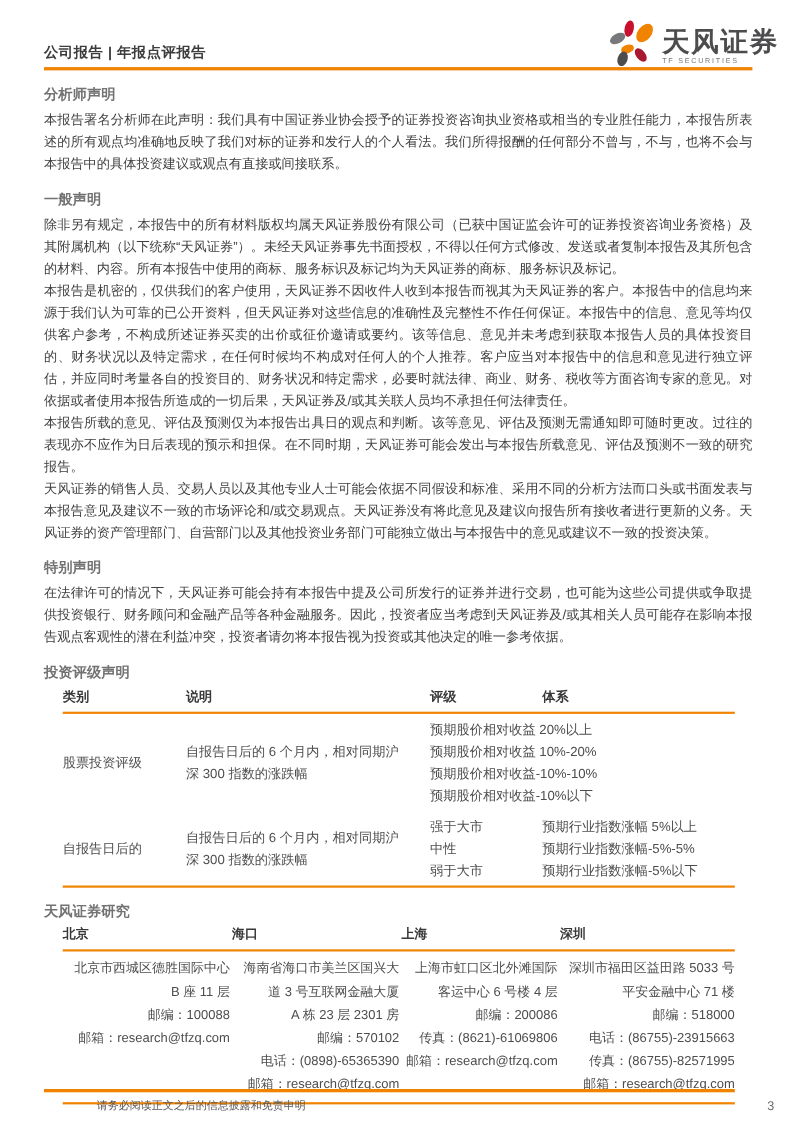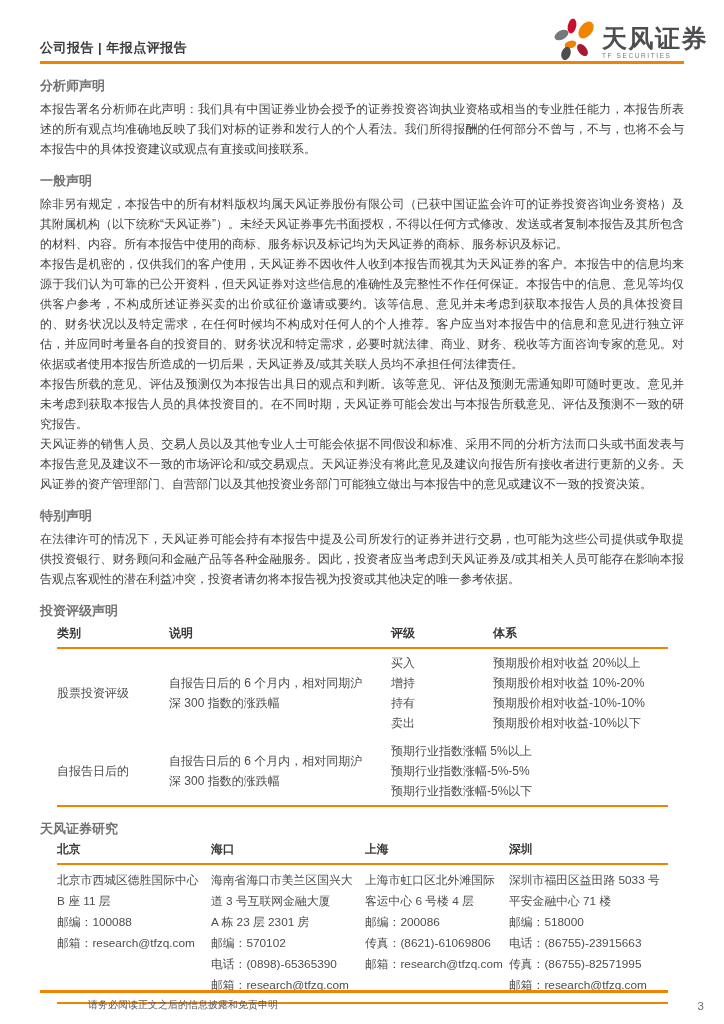--- a/index.html
+++ b/index.html
@@ -37,21 +37,21 @@
   .rt-cat,.rt-desc{align-self:center;}
   .rt-desc{padding-right:18px;line-height:20px;}
   .rt-lines > div{line-height:20px;white-space:nowrap;}
   .rt-bottom{border-bottom:2px solid var(--accent);}
 
   
   .offices{margin:4px 16px 0 17px;font-size:11.8px;color:var(--muted);}
   .of-grid{display:grid;grid-template-columns:152px 152px 142px 1fr;column-gap:2px;}
   .of-head{border-bottom:2px solid var(--accent);padding-bottom:5px;font-weight:bold;color:#383838;}
   .of-body{padding:5px 0 6px;border-bottom:2px solid var(--accent);}
-  .of-lines > div{line-height:21px;white-space:nowrap;overflow:hidden;}
+  .of-lines > div{line-height:21px;white-space:nowrap;overflow:hidden;text-align:right;}
 
   
   .footer-rule{position:absolute;left:40px;bottom:31px;width:628px;border-top:3px solid var(--accent);}
   .footer-text{position:absolute;left:88px;bottom:12px;font-size:10px;color:#595959;}
   .page-num{position:absolute;right:20px;bottom:12px;font-size:11.5px;color:#6a6a6a;}
 </style>
 </head>
 <body>
 
 <div class="page">
@@ -74,55 +74,54 @@
         </div>
       </div>
     </div>
 
     <h3 class="sec">分析师声明</h3>
     <p class="body">本报告署名分析师在此声明：我们具有中国证券业协会授予的证券投资咨询执业资格或相当的专业胜任能力，本报告所表述的所有观点均准确地反映了我们对标的证券和发行人的个人看法。我们所得报酬的任何部分不曾与，不与，也将不会与本报告中的具体投资建议或观点有直接或间接联系。</p>
 
     <h3 class="sec">一般声明</h3>
     <p class="body">除非另有规定，本报告中的所有材料版权均属天风证券股份有限公司（已获中国证监会许可的证券投资咨询业务资格）及其附属机构（以下统称“天风证券”）。未经天风证券事先书面授权，不得以任何方式修改、发送或者复制本报告及其所包含的材料、内容。所有本报告中使用的商标、服务标识及标记均为天风证券的商标、服务标识及标记。</p>
     <p class="body">本报告是机密的，仅供我们的客户使用，天风证券不因收件人收到本报告而视其为天风证券的客户。本报告中的信息均来源于我们认为可靠的已公开资料，但天风证券对这些信息的准确性及完整性不作任何保证。本报告中的信息、意见等均仅供客户参考，不构成所述证券买卖的出价或征价邀请或要约。该等信息、意见并未考虑到获取本报告人员的具体投资目的、财务状况以及特定需求，在任何时候均不构成对任何人的个人推荐。客户应当对本报告中的信息和意见进行独立评估，并应同时考量各自的投资目的、财务状况和特定需求，必要时就法律、商业、财务、税收等方面咨询专家的意见。对依据或者使用本报告所造成的一切后果，天风证券及/或其关联人员均不承担任何法律责任。</p>
-    <p class="body">本报告所载的意见、评估及预测仅为本报告出具日的观点和判断。该等意见、评估及预测无需通知即可随时更改。意见并未考虑到获取本报告人员的具体投资目的。在不同时期，天风证券可能会发出与本报告所载意见、评估及预测不一致的研究报告。</p>
+    <p class="body">本报告所载的意见、评估及预测仅为本报告出具日的观点和判断。该等意见、评估及预测无需通知即可随时更改。过往的表现亦不应作为日后表现的预示和担保。在不同时期，天风证券可能会发出与本报告所载意见、评估及预测不一致的研究报告。</p>
     <p class="body">天风证券的销售人员、交易人员以及其他专业人士可能会依据不同假设和标准、采用不同的分析方法而口头或书面发表与本报告意见及建议不一致的市场评论和/或交易观点。天风证券没有将此意见及建议向报告所有接收者进行更新的义务。天风证券的资产管理部门、自营部门以及其他投资业务部门可能独立做出与本报告中的意见或建议不一致的投资决策。</p>
 
     <h3 class="sec">特别声明</h3>
     <p class="body">在法律许可的情况下，天风证券可能会持有本报告中提及公司所发行的证券并进行交易，也可能为这些公司提供或争取提供投资银行、财务顾问和金融产品等各种金融服务。因此，投资者应当考虑到天风证券及/或其相关人员可能存在影响本报告观点客观性的潜在利益冲突，投资者请勿将本报告视为投资或其他决定的唯一参考依据。</p>
 
     <h3 class="sec">投资评级声明</h3>
     <div class="rt">
       <div class="rt-grid rt-head">
         <div>类别</div>
         <div>说明</div>
         <div>评级</div>
         <div>体系</div>
       </div>
 
       <div class="rt-grid rt-row">
         <div class="rt-cat">股票投资评级</div>
         <div class="rt-desc">自报告日后的 6 个月内，相对同期沪深 300 指数的涨跌幅</div>
         <div class="rt-lines">
-          <div>买入</div>
-          <div>增持</div>
-          <div>持有</div>
-          <div>卖出</div>
-        </div>
-        <div class="rt-lines">
           <div>预期股价相对收益 20%以上</div>
           <div>预期股价相对收益 10%-20%</div>
           <div>预期股价相对收益-10%-10%</div>
           <div>预期股价相对收益-10%以下</div>
         </div>
       </div>
 
       <div class="rt-grid rt-row rt-bottom">
         <div class="rt-cat">自报告日后的</div>
         <div class="rt-desc">自报告日后的 6 个月内，相对同期沪深 300 指数的涨跌幅</div>
+        <div class="rt-lines">
+          <div>强于大市</div>
+          <div>中性</div>
+          <div>弱于大市</div>
+        </div>
         <div class="rt-lines">
           <div>预期行业指数涨幅 5%以上</div>
           <div>预期行业指数涨幅-5%-5%</div>
           <div>预期行业指数涨幅-5%以下</div>
         </div>
       </div>
     </div>
 
     <h3 class="sec">天风证券研究</h3>
     <div class="offices">

